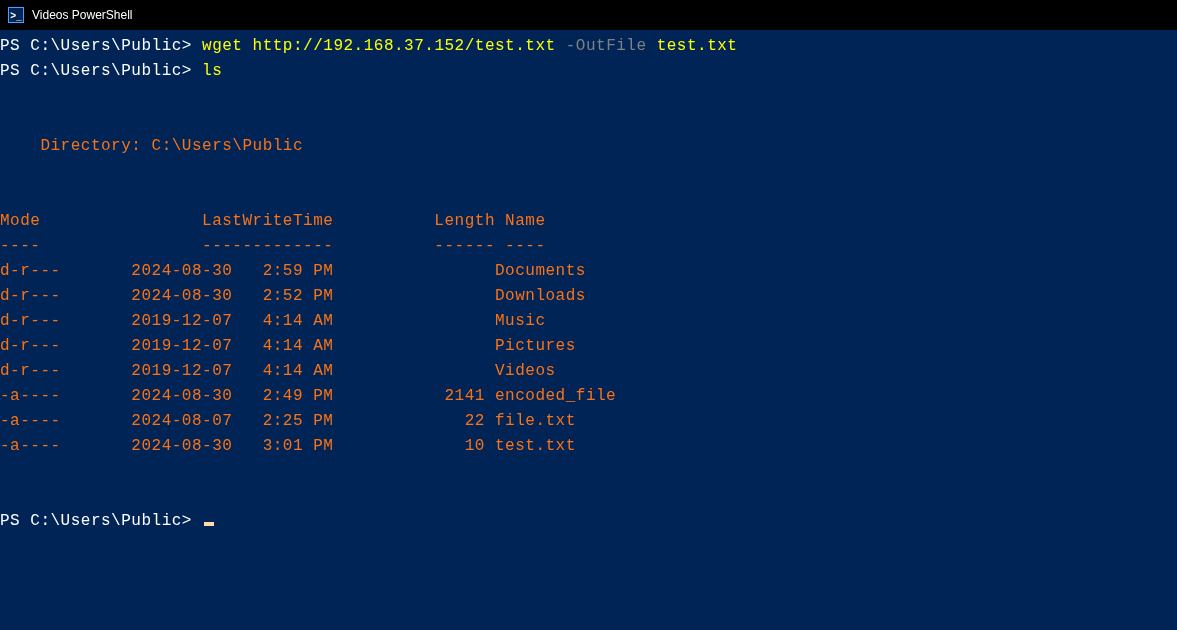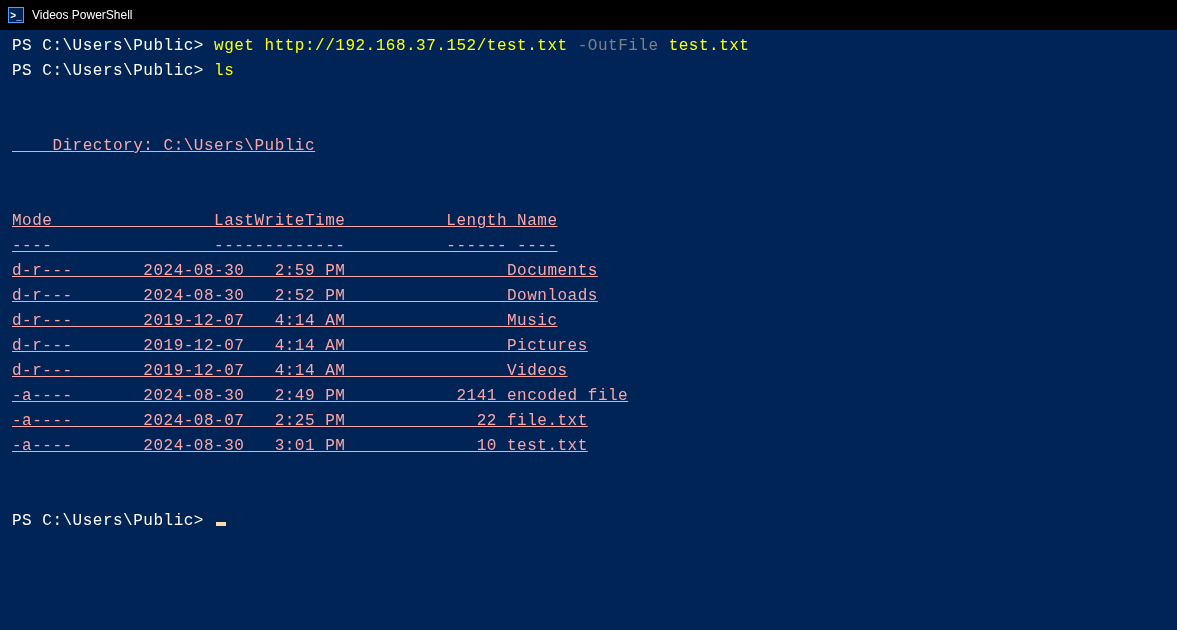--- a/index.html
+++ b/index.html
@@ -29,39 +29,39 @@
       border: 1px solid #4da0ff;
       margin-right: 8px;
       display: flex;
       align-items: center;
       justify-content: center;
       font-size: 10px;
       color: #ffffff;
       font-weight: bold;
     }
     .terminal {
-      padding: 4px 0 0 12px;
+      padding: 4px 0 0 0;
       line-height: 25px;
       letter-spacing: 0.5px;
       white-space: pre;
     }
     .line { display: block; }
     .prompt { color: #ffffff; }
     .cmd-yellow { color: #ffff00; }
     .cmd-gray { color: #808080; }
     .cursor {
       display: inline-block;
       width: 10px;
       height: 4px;
       background: #fedba9;
       vertical-align: baseline;
       margin-bottom: -1px;
       margin-left: 2px;
     }
-    .output { color: #fca5a5; text-decoration: underline; }
+    .output { color: #f97316; }
   </style>
 </head>
 <body>
 
 <div class="titlebar">
   <div class="titlebar-icon">
     <span>&gt;_</span>
   </div>
   <span>Videos PowerShell</span>
 </div>

